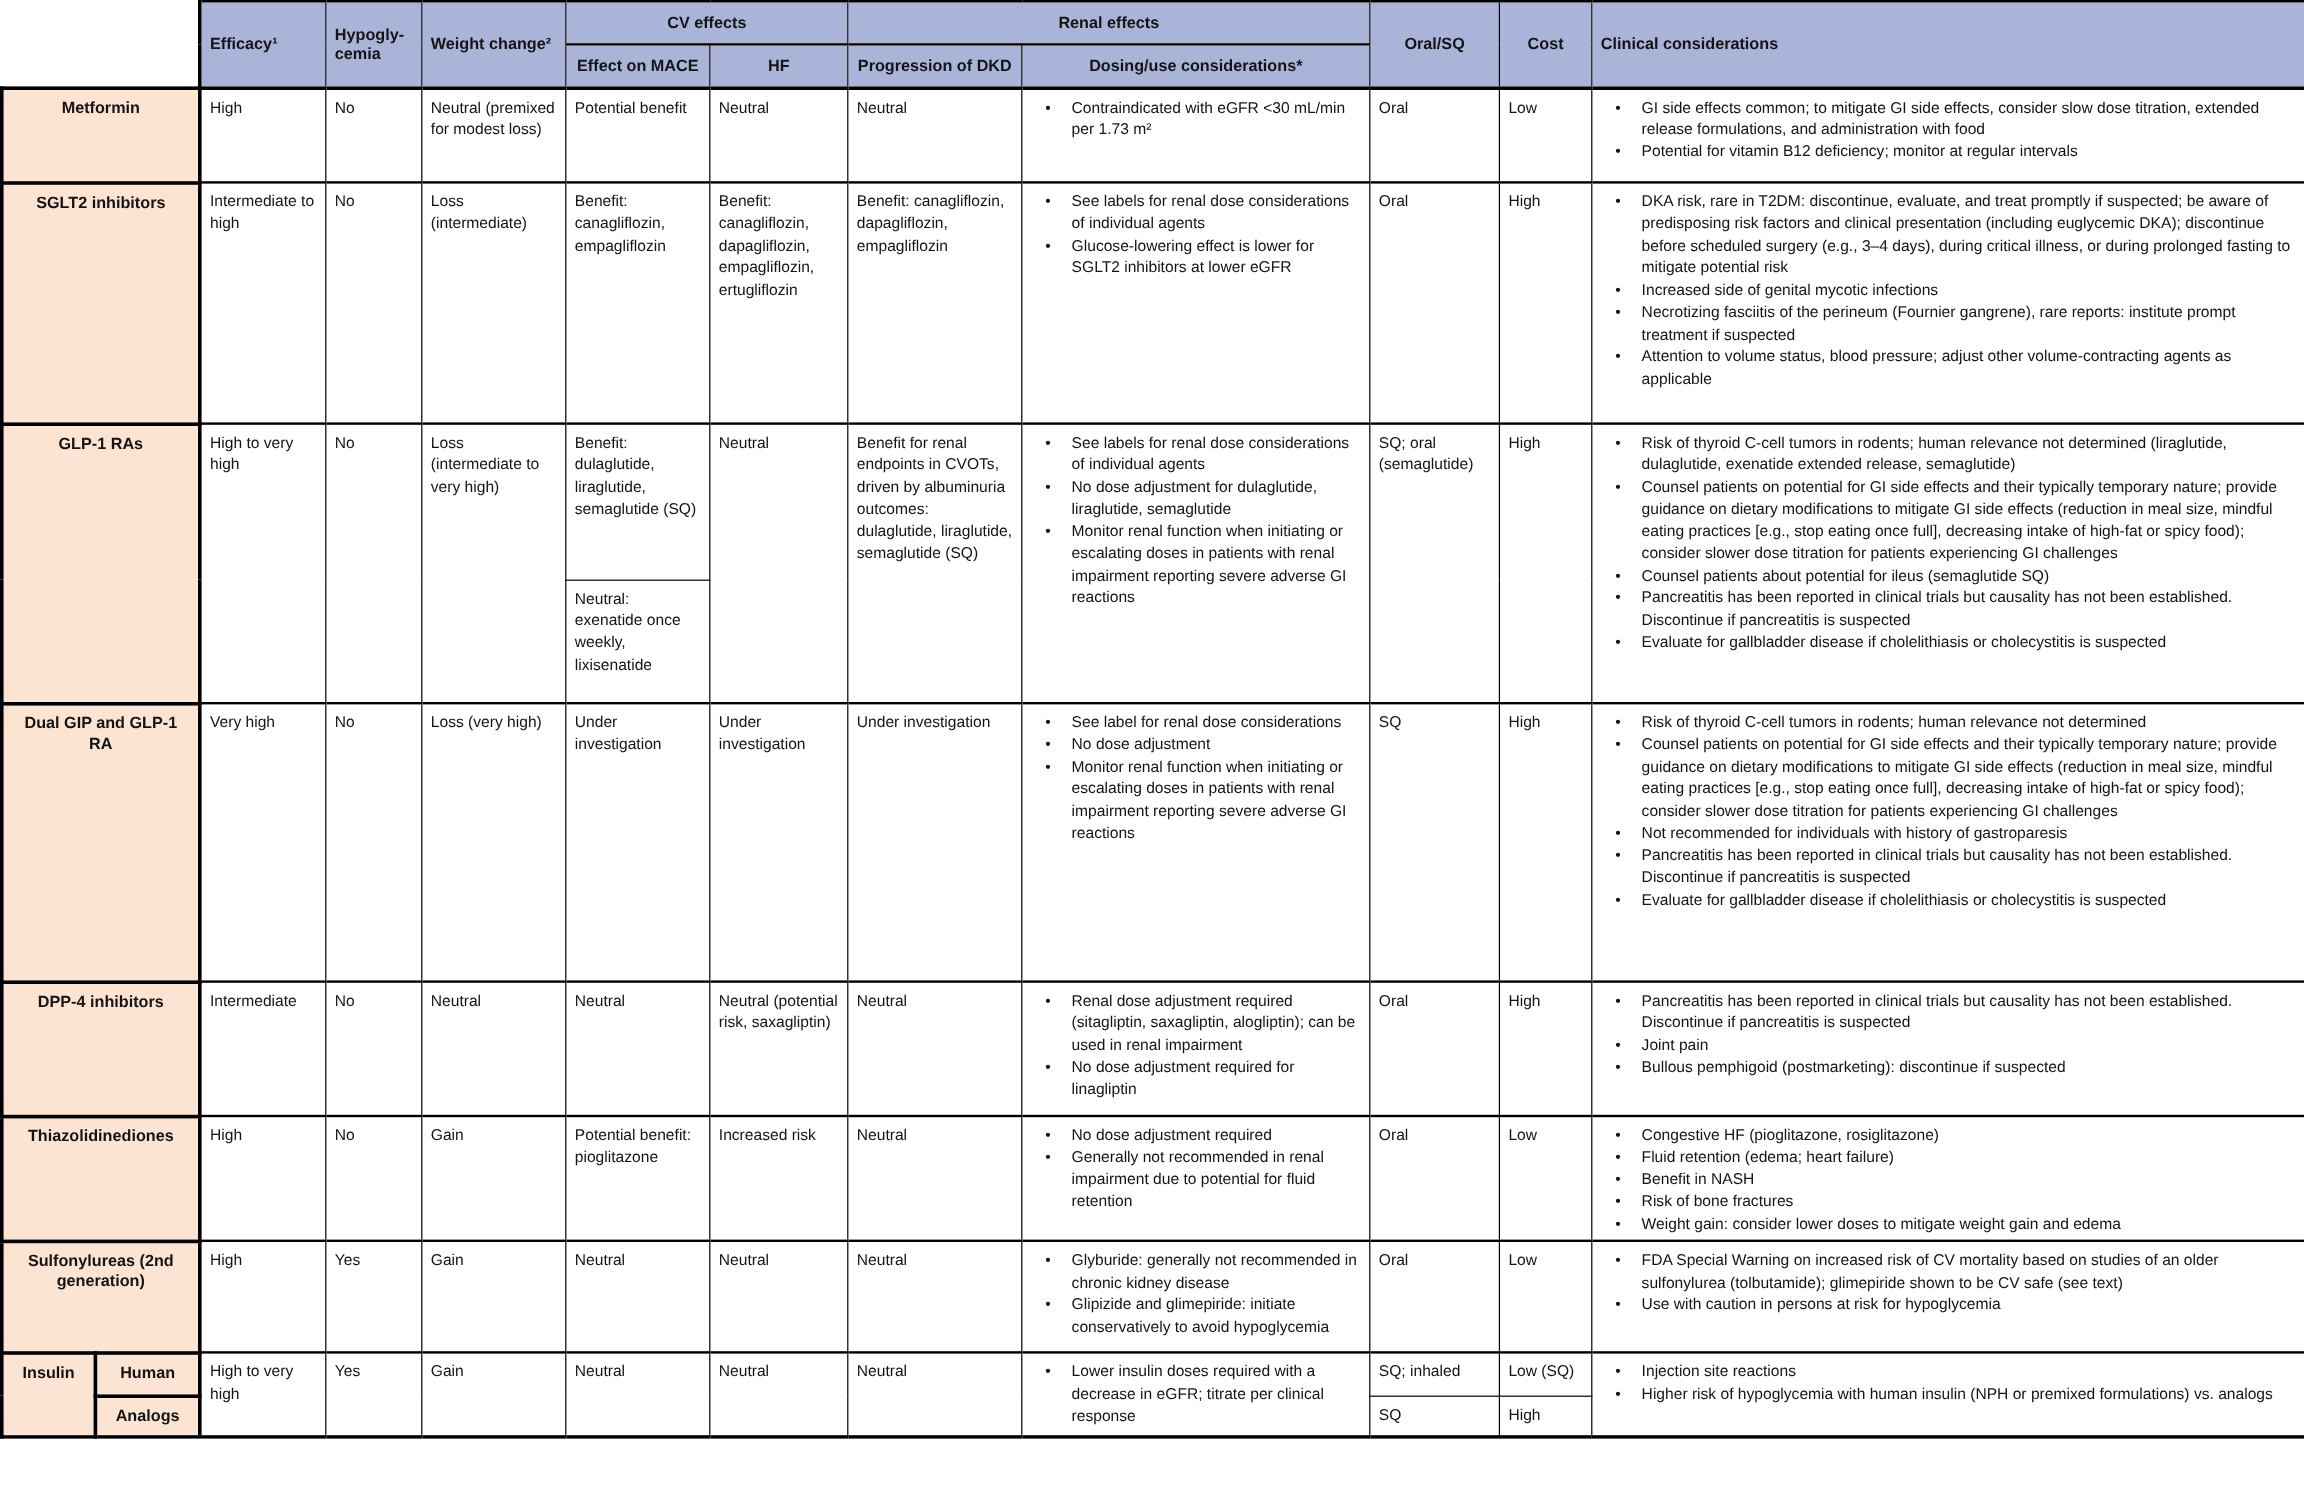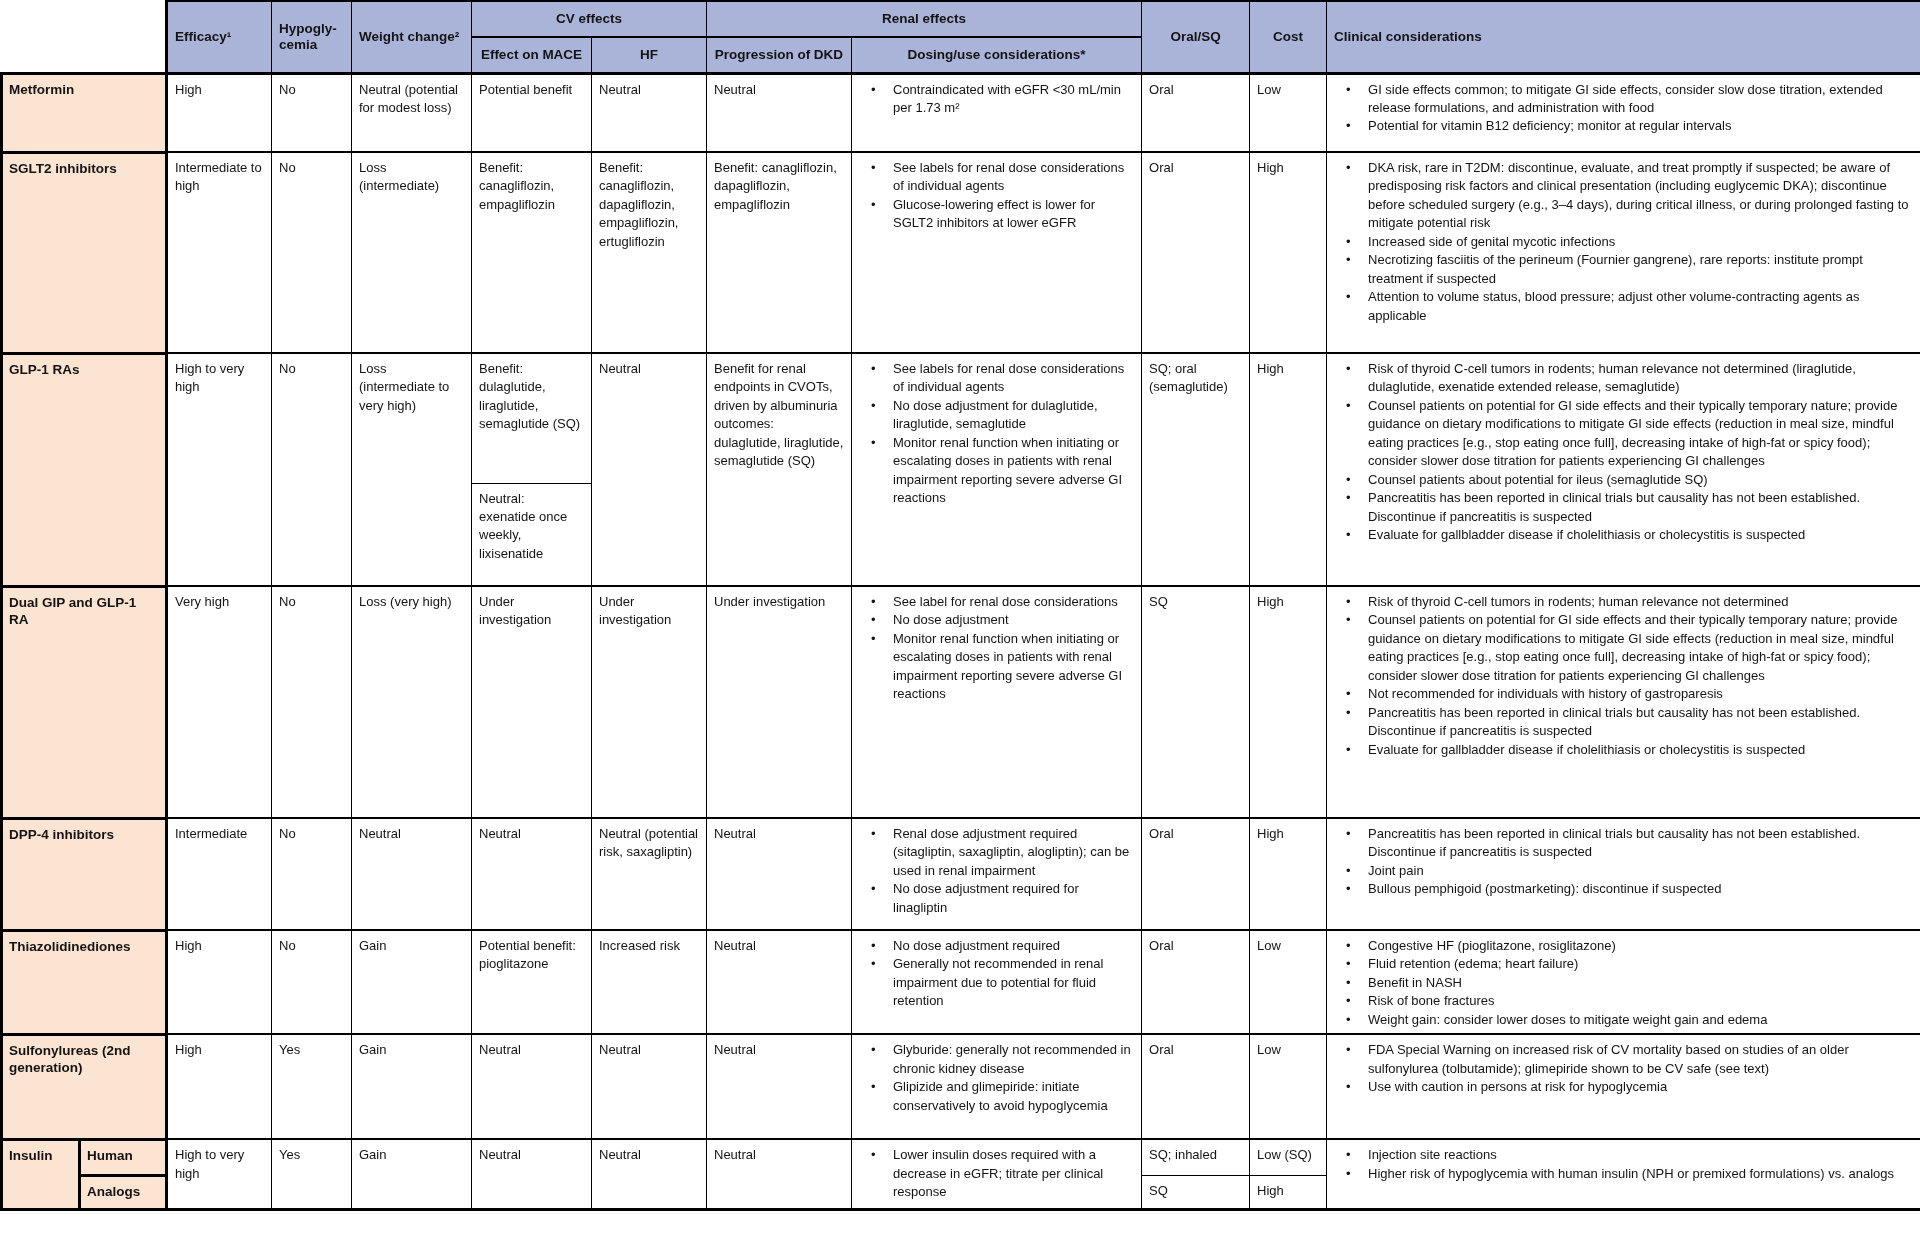--- a/index.html
+++ b/index.html
@@ -11,21 +11,21 @@
   
   thead th{background:#aab4d9;font-weight:bold;vertical-align:middle;
            font-size:13.5px;line-height:1.2;padding:3px 7px;border-top:2px solid #000}
   thead th.hc{text-align:center}
   thead th.gb{border-bottom:2px solid #000}
   thead th.hb{border-bottom:3px solid #000}
   thead th.first{border-left:3px solid #000}
   thead th.blank{border:none;background:#fff}
   
   th.rl{background:#fce4d3;font-weight:bold;border:3px solid #000;
-        font-size:13.5px;line-height:1.3;padding:6px 6px;vertical-align:top;text-align:left}
+        font-size:13.5px;line-height:1.3;padding:6px 6px;vertical-align:top;text-align:center}
   
   tr.row > td{border-top:2px solid #000}
   .re{border-right:3px solid #15803d}
   .bb{border-bottom:3px solid #000}
   
   ul.blist{margin:0;padding:0;list-style:none}
   ul.blist li{position:relative;padding-left:34px;margin:0}
   ul.blist li::before{content:"\2022";position:absolute;left:12px;top:0}
 </style>
 </head>
@@ -66,21 +66,21 @@
       <th class="hc hb">Dosing/use considerations*</th>
     </tr>
   </thead>
 
   <tbody>
 
     <tr class="row" style="height:79px">
       <th class="rl" colspan="2">Metformin</th>
       <td>High</td>
       <td>No</td>
-      <td>Neutral (potential for modest loss)</td>
+      <td>Neutral (premixed for modest loss)</td>
       <td>Potential benefit</td>
       <td>Neutral</td>
       <td>Neutral</td>
       <td>
           <ul class="blist">
             <li>Contraindicated with eGFR &lt;30 mL/min per 1.73 m²</li>
           </ul>
         </td>
       <td>Oral</td>
       <td>Low</td>
@@ -222,21 +222,21 @@
           <ul class="blist">
             <li>Congestive HF (pioglitazone, rosiglitazone)</li>
             <li>Fluid retention (edema; heart failure)</li>
             <li>Benefit in NASH</li>
             <li>Risk of bone fractures</li>
             <li>Weight gain: consider lower doses to mitigate weight gain and edema</li>
           </ul>
         </td>
     </tr>
 
-    <tr class="row" style="height:105px">
+    <tr class="row" style="height:93px">
       <th class="rl" colspan="2">Sulfonylureas (2nd generation)</th>
       <td>High</td>
       <td>Yes</td>
       <td>Gain</td>
       <td>Neutral</td>
       <td>Neutral</td>
       <td>Neutral</td>
       <td>
           <ul class="blist">
             <li>Glyburide: generally not recommended in chronic kidney disease</li>

